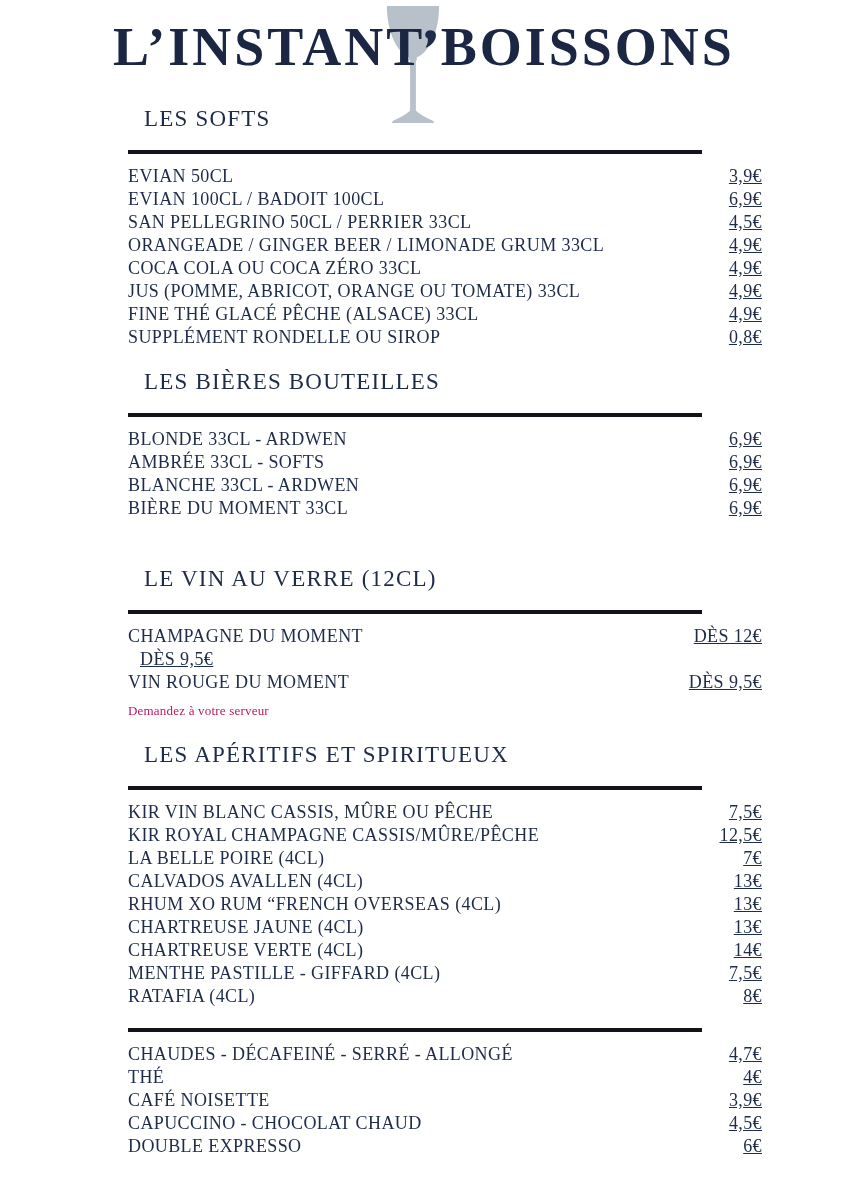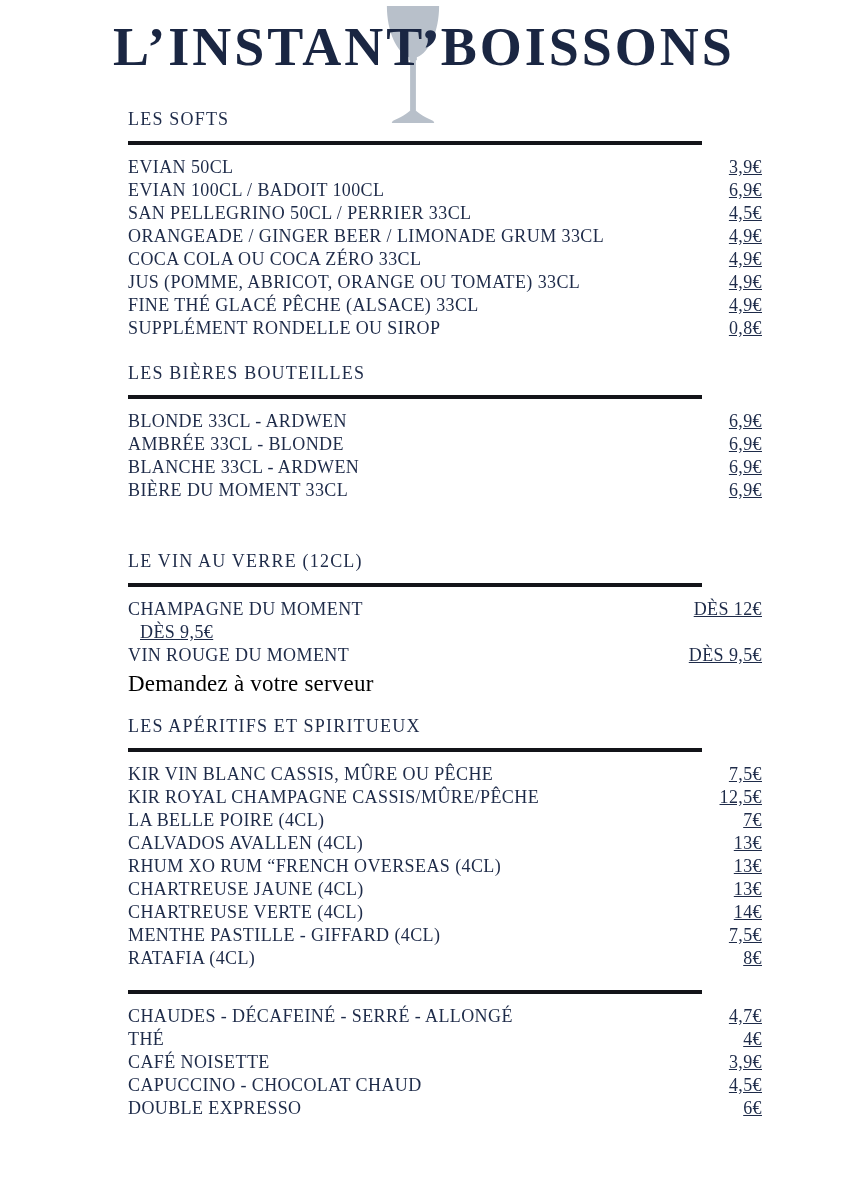--- a/index.html
+++ b/index.html
@@ -32,22 +32,22 @@
     color: #1A2642;
   }
   
   .menu-section { margin-left: 128px; margin-right: 86px; }
   .s1 { margin-top: 24px; }
   .s2 { margin-top: 18px; }
   .s3 { margin-top: 44px; }
   .s4 { margin-top: 14px; }
   .s5 { margin-top: 20px; }
   .section-title {
-    margin: 0;
-    font-size: 18px;
+    margin: 16px;
+    font-size: 23px;
     line-height: 30px;
     font-weight: 400;
     letter-spacing: 1.2px;
     color: #1E2B49;
   }
   .section-rule {
     height: 4px;
     background: #131419;
     width: calc(100% - 60px);
     margin: 7px 0 11px 0;
@@ -57,24 +57,24 @@
     justify-content: space-between;
     align-items: baseline;
     font-size: 18px;
     line-height: 23px;
     letter-spacing: 0.4px;
   }
   .item-name { white-space: nowrap; }
   .item-price { white-space: nowrap; padding-left: 12px; text-decoration: underline; }
   .section-note {
     margin-top: 4px;
-    font-size: 23px;
+    font-size: 13px;
     line-height: 26px;
     letter-spacing: 0.2px;
-    color: #000000;
+    color: #be185d;
   }
 </style>
 </head>
 <body>
 
 <div class="page">
 
   <header class="masthead">
     <svg class="glass-icon" viewBox="0 0 60 122" xmlns="http://www.w3.org/2000/svg" aria-hidden="true">
       <path d="M3 0 H57 C57 26 47 48 34 53 L34 56 H26 L26 53 C13 48 3 26 3 0 Z" fill="#B8C0CA"></path>
@@ -126,21 +126,21 @@
 
   <section class="menu-section s2">
     <h2 class="section-title">LES BIÈRES BOUTEILLES</h2>
     <div class="section-rule"></div>
     <div class="section-items">
         <div class="menu-row">
           <span class="item-name">BLONDE 33CL - ARDWEN</span>
           <span class="item-price">6,9€</span>
         </div>
         <div class="menu-row">
-          <span class="item-name">AMBRÉE 33CL - BLONDE</span>
+          <span class="item-name">AMBRÉE 33CL - SOFTS</span>
           <span class="item-price">6,9€</span>
         </div>
         <div class="menu-row">
           <span class="item-name">BLANCHE 33CL - ARDWEN</span>
           <span class="item-price">6,9€</span>
         </div>
         <div class="menu-row">
           <span class="item-name">BIÈRE DU MOMENT 33CL</span>
           <span class="item-price">6,9€</span>
         </div>

